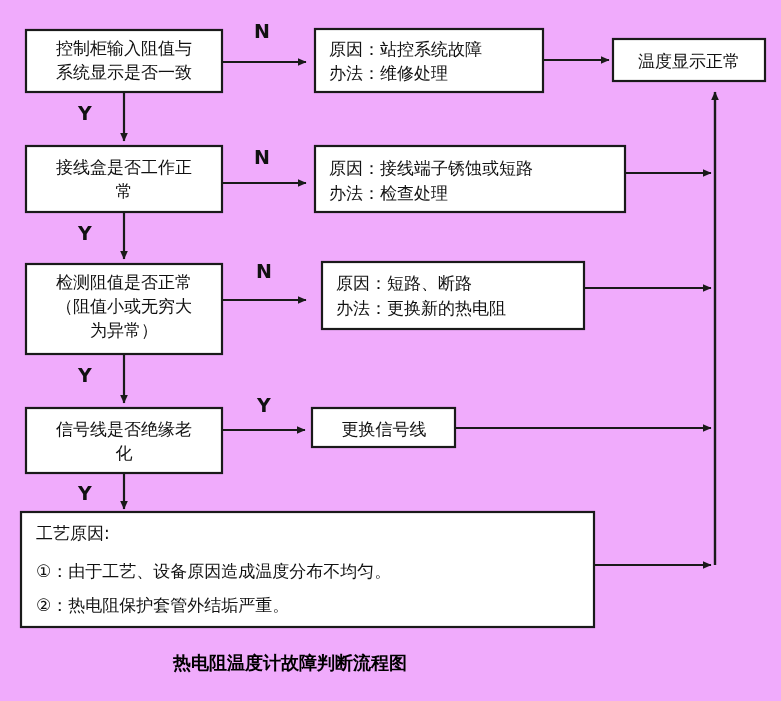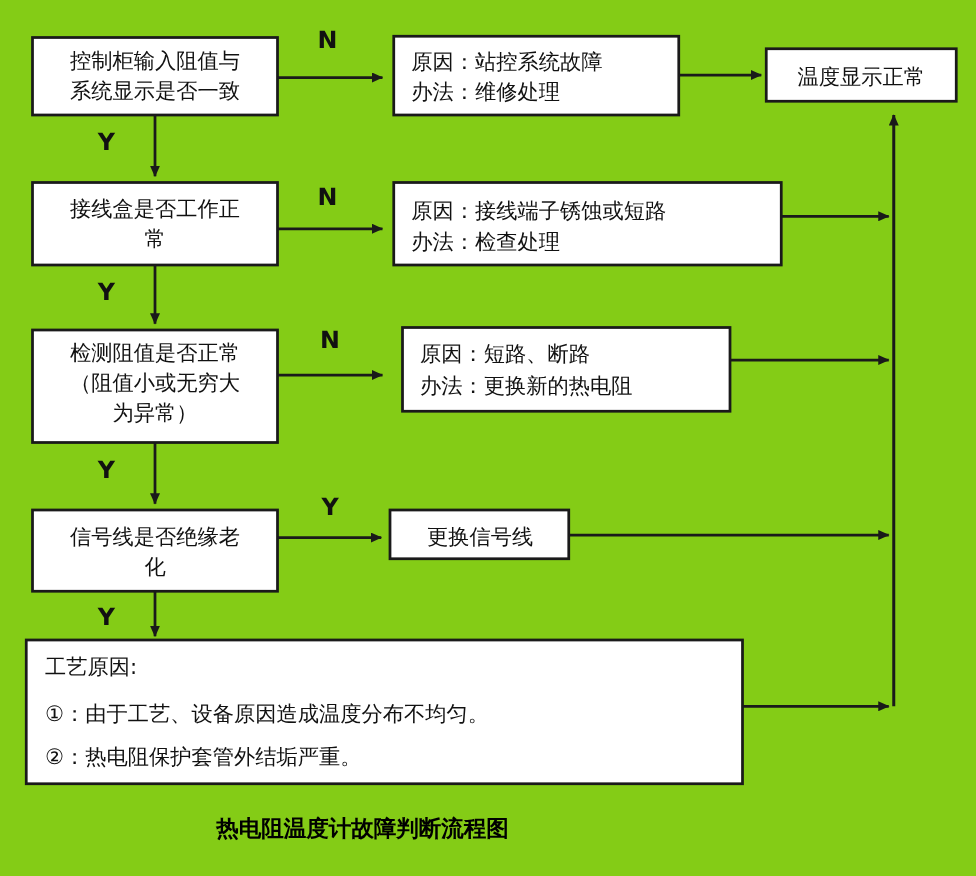--- a/index.html
+++ b/index.html
@@ -7,21 +7,21 @@
     padding: 0;
     background: #ffffff;
   }
   body {
     font-family: "DejaVu Sans", "Liberation Sans", sans-serif;
   }
   #flowchart-root {
     position: relative;
     width: 781px;
     height: 701px;
-    background: #84cc16;
+    background: #f0abfc;
     overflow: hidden;
   }
   svg.diagram {
     position: absolute;
     top: 0;
     left: 0;
     width: 781px;
     height: 701px;
   }
   .node-box {

